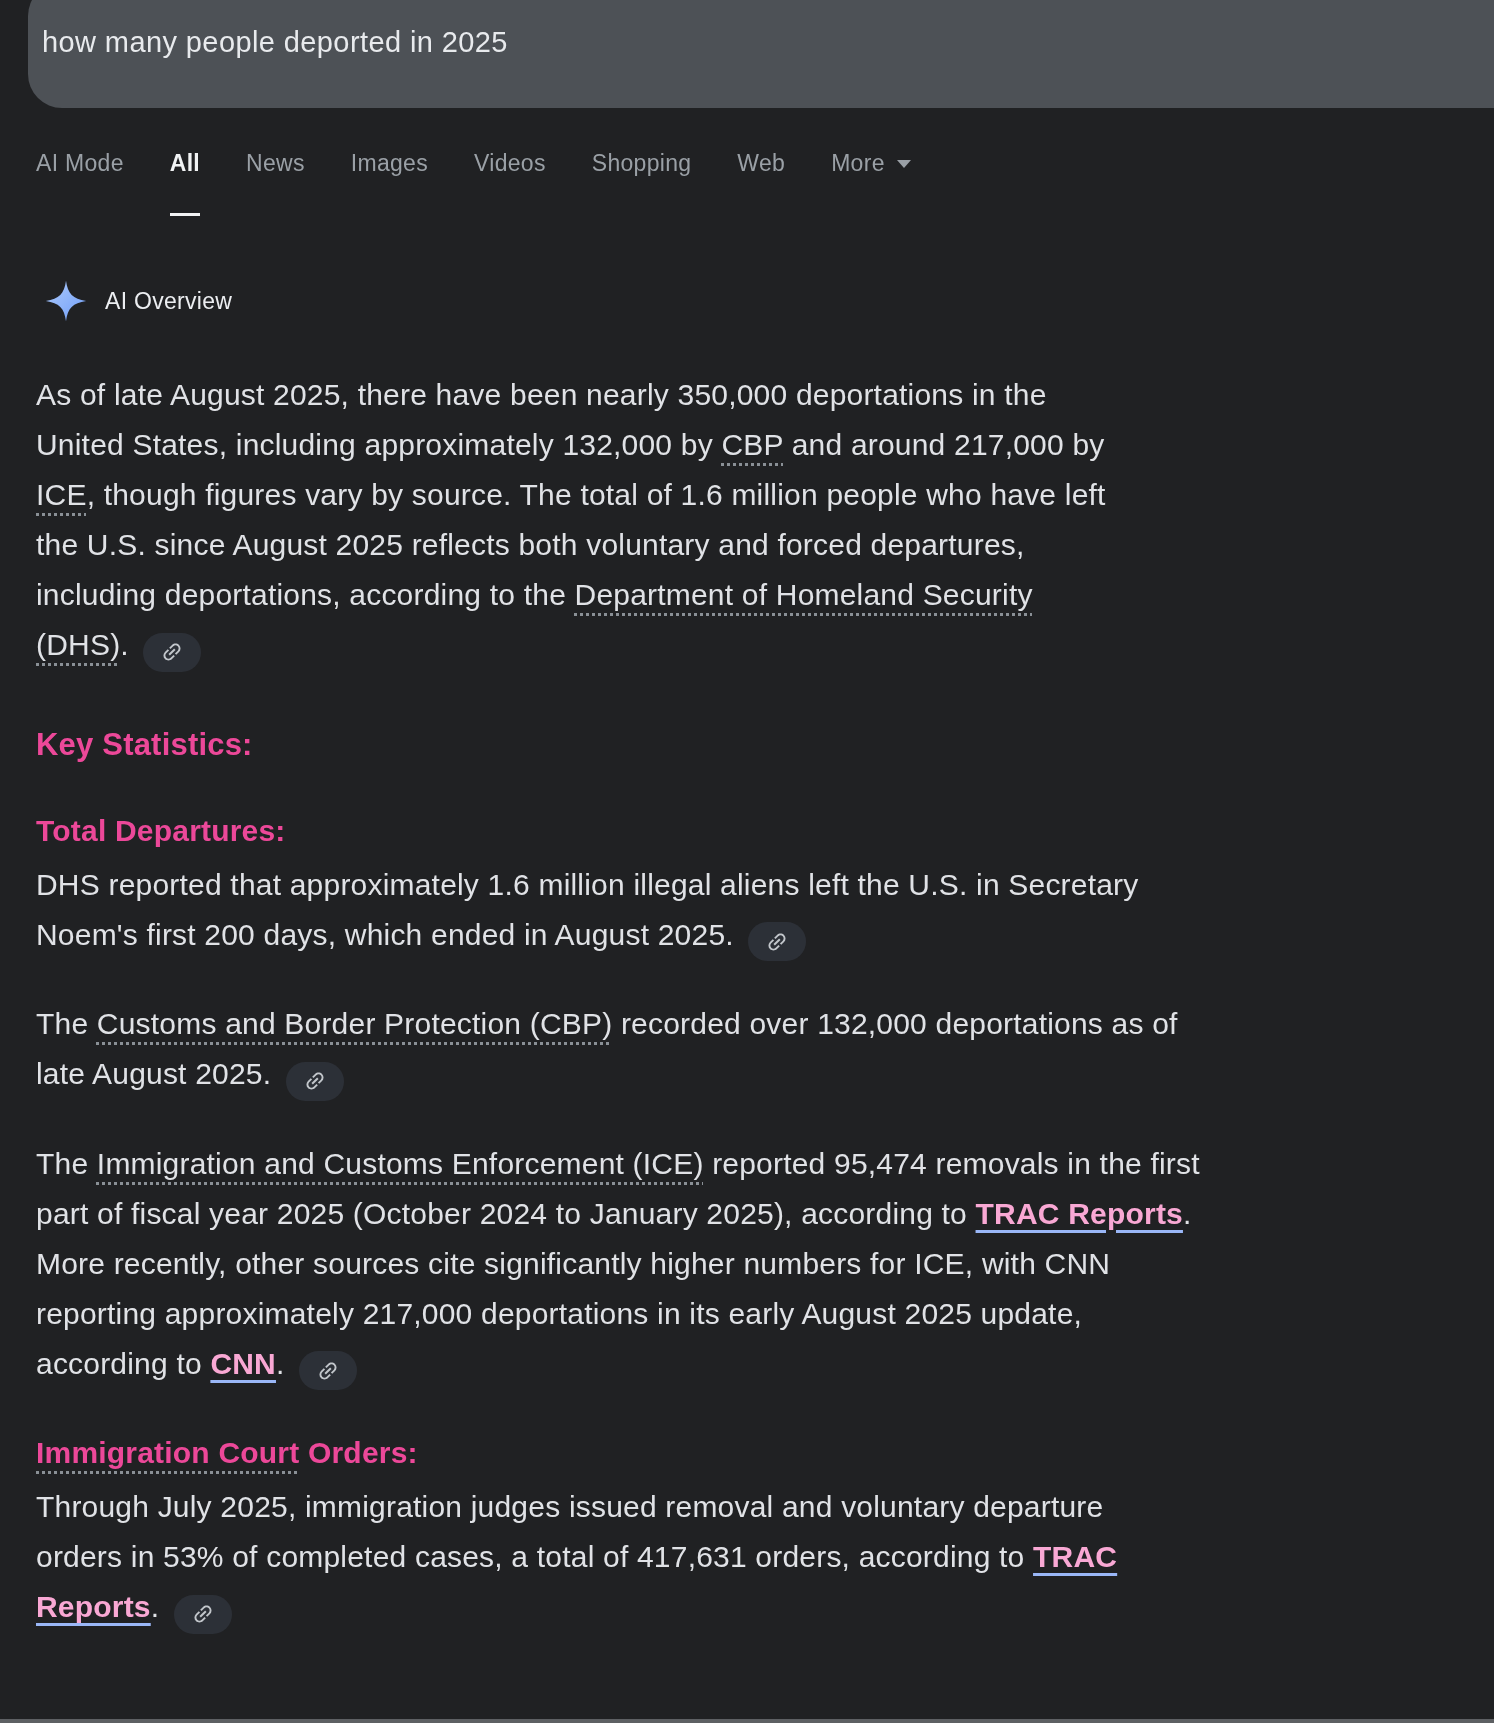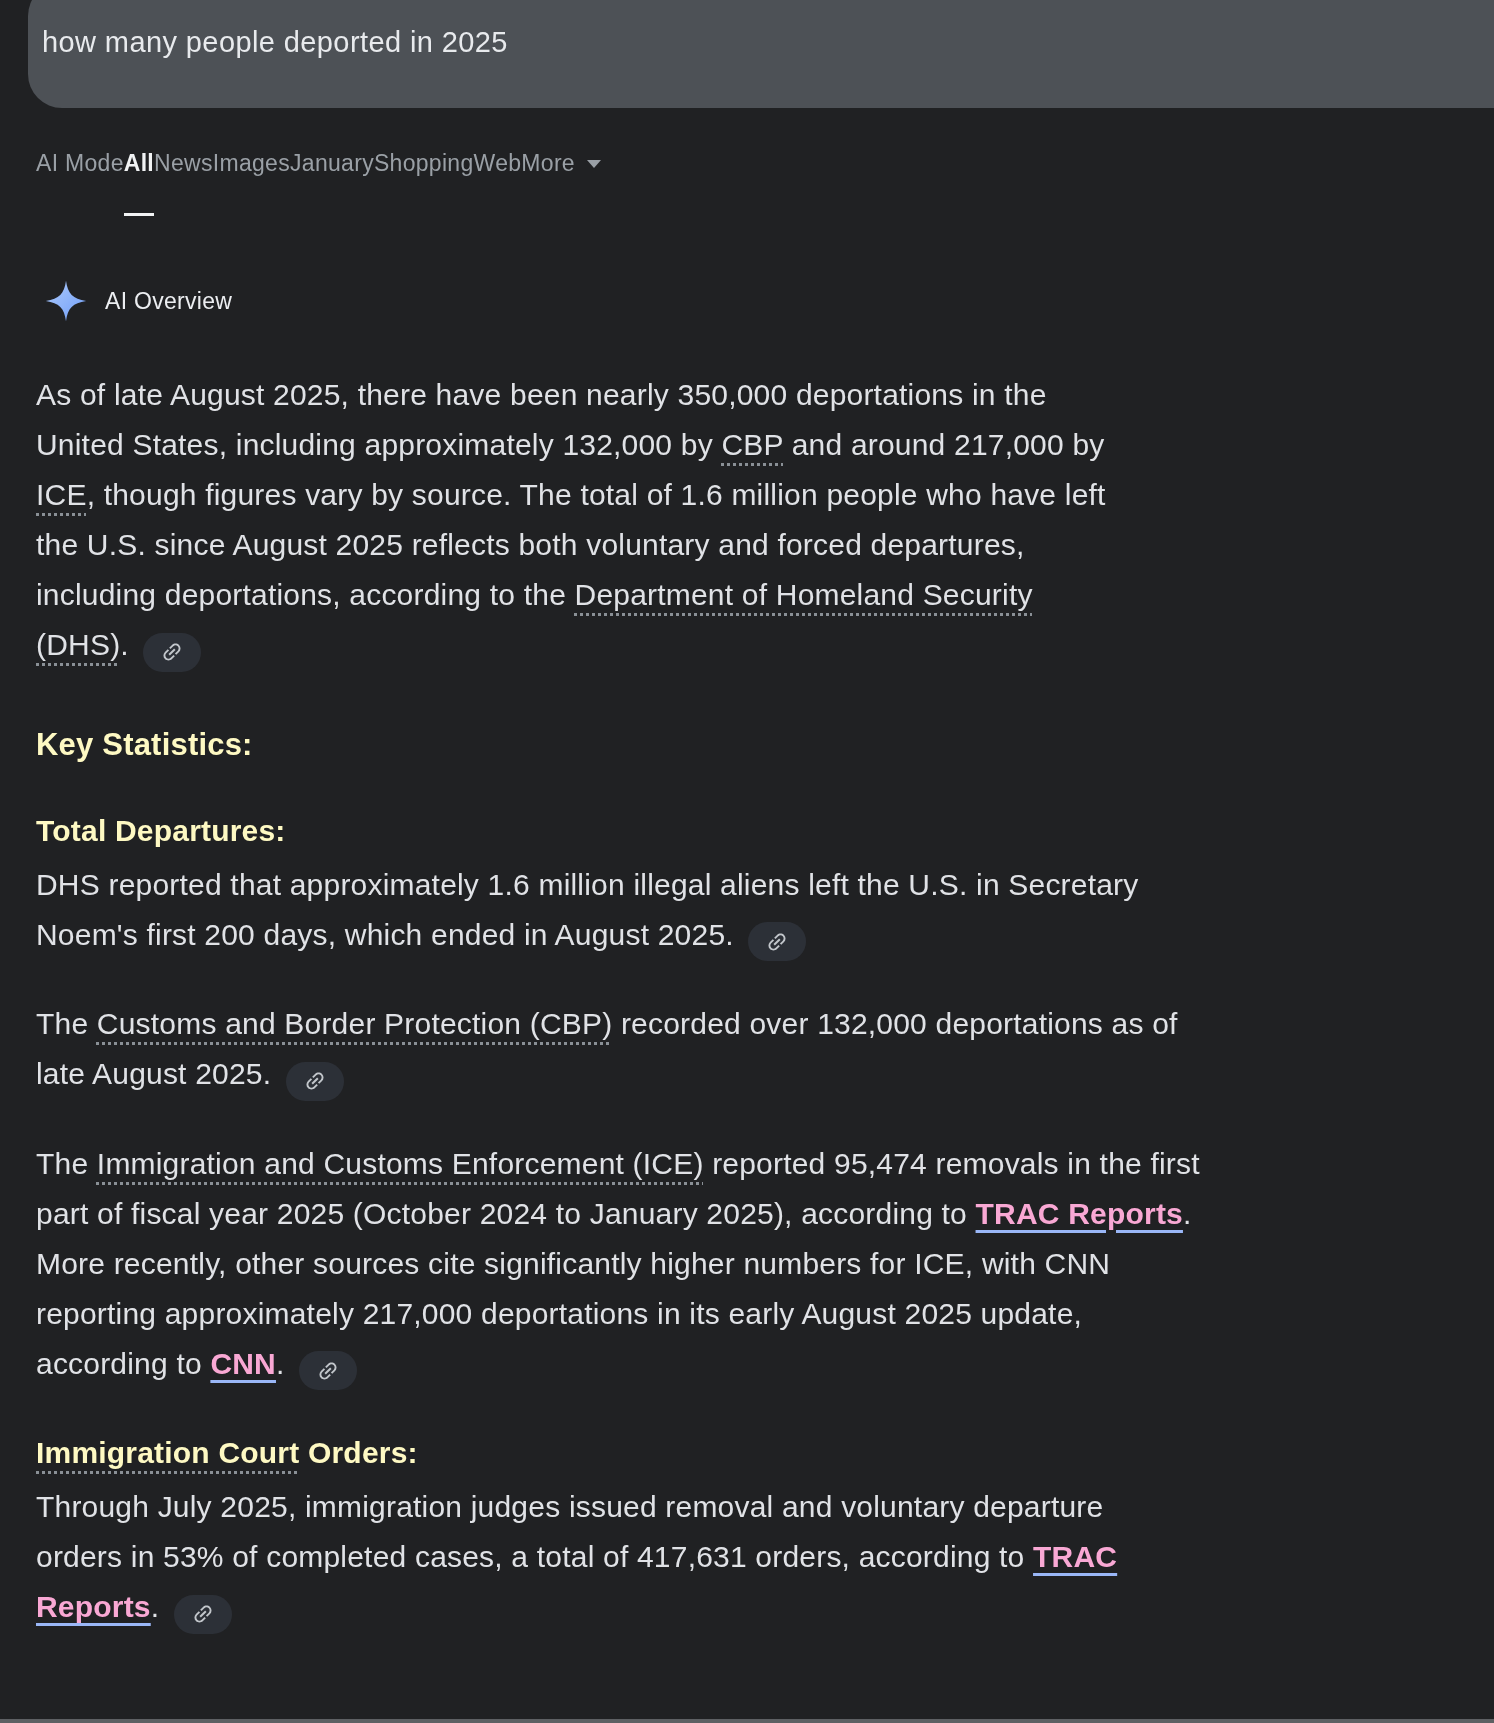--- a/index.html
+++ b/index.html
@@ -13,21 +13,21 @@
   .searchbar{
     position:absolute;left:28px;top:-18px;right:-44px;height:126px;
     background:#4d5156;border-radius:34px;
   }
   .searchbar .query{
     position:absolute;left:14px;top:44px;
     font-size:29px;letter-spacing:.4px;color:#e8eaed;white-space:nowrap;
   }
   
   .tabs{
-    position:absolute;left:36px;top:150px;display:flex;align-items:center;
+    position:absolute;left:36px;top:150px;display:flex;gap:46px;align-items:center;
   }
   .tab{
     display:inline-flex;align-items:center;color:#9aa0a6;font-size:23px;letter-spacing:.3px;
     padding-bottom:36px;cursor:pointer;border-bottom:3px solid transparent;
   }
   .tab.active{color:#f1f3f4;font-weight:700;border-bottom-color:#f1f3f4;}
   .caret{
     width:0;height:0;border-left:7px solid transparent;border-right:7px solid transparent;
     border-top:8px solid #9aa0a6;margin-left:12px;
   }
@@ -38,21 +38,21 @@
   .ai-header .label{color:#eceef1;font-size:23px;font-weight:400;letter-spacing:.3px;}
   
   .content{
     position:absolute;left:36px;top:370px;width:1430px;
     color:#e0e2e6;font-size:30px;line-height:50px;letter-spacing:.2px;
     white-space:pre-wrap;
   }
   .content p{margin:0 0 38px 0;}
   .content p.intro{margin-bottom:48px;}
   .content h3{
-    margin:0 0 4px 0;font-size:30px;line-height:50px;font-weight:700;color:#fef9c3;letter-spacing:.2px;
+    margin:0 0 4px 0;font-size:30px;line-height:50px;font-weight:700;color:#ec4899;letter-spacing:.2px;
   }
   .content h3.h-key{font-size:31px;margin-bottom:36px;}
   a.dotted,span.dotted{
     color:inherit;text-decoration-line:underline;text-decoration-style:dotted;
     text-decoration-thickness:3px;text-underline-offset:8px;text-decoration-color:#8a9096;
     cursor:pointer;
   }
   a.bluelink{
     color:#f9a8d4;font-weight:700;
     text-decoration-line:underline;text-decoration-thickness:2.5px;text-underline-offset:6px;
@@ -82,21 +82,21 @@
       <div class="tab active">
         <span>All</span>
       </div>
       <div class="tab">
         <span>News</span>
       </div>
       <div class="tab">
         <span>Images</span>
       </div>
       <div class="tab">
-        <span>January</span>
+        <span>Videos</span>
       </div>
       <div class="tab">
         <span>Shopping</span>
       </div>
       <div class="tab">
         <span>Web</span>
       </div>
       <div class="tab">
         <span>More</span>
         <span class="caret"></span>

